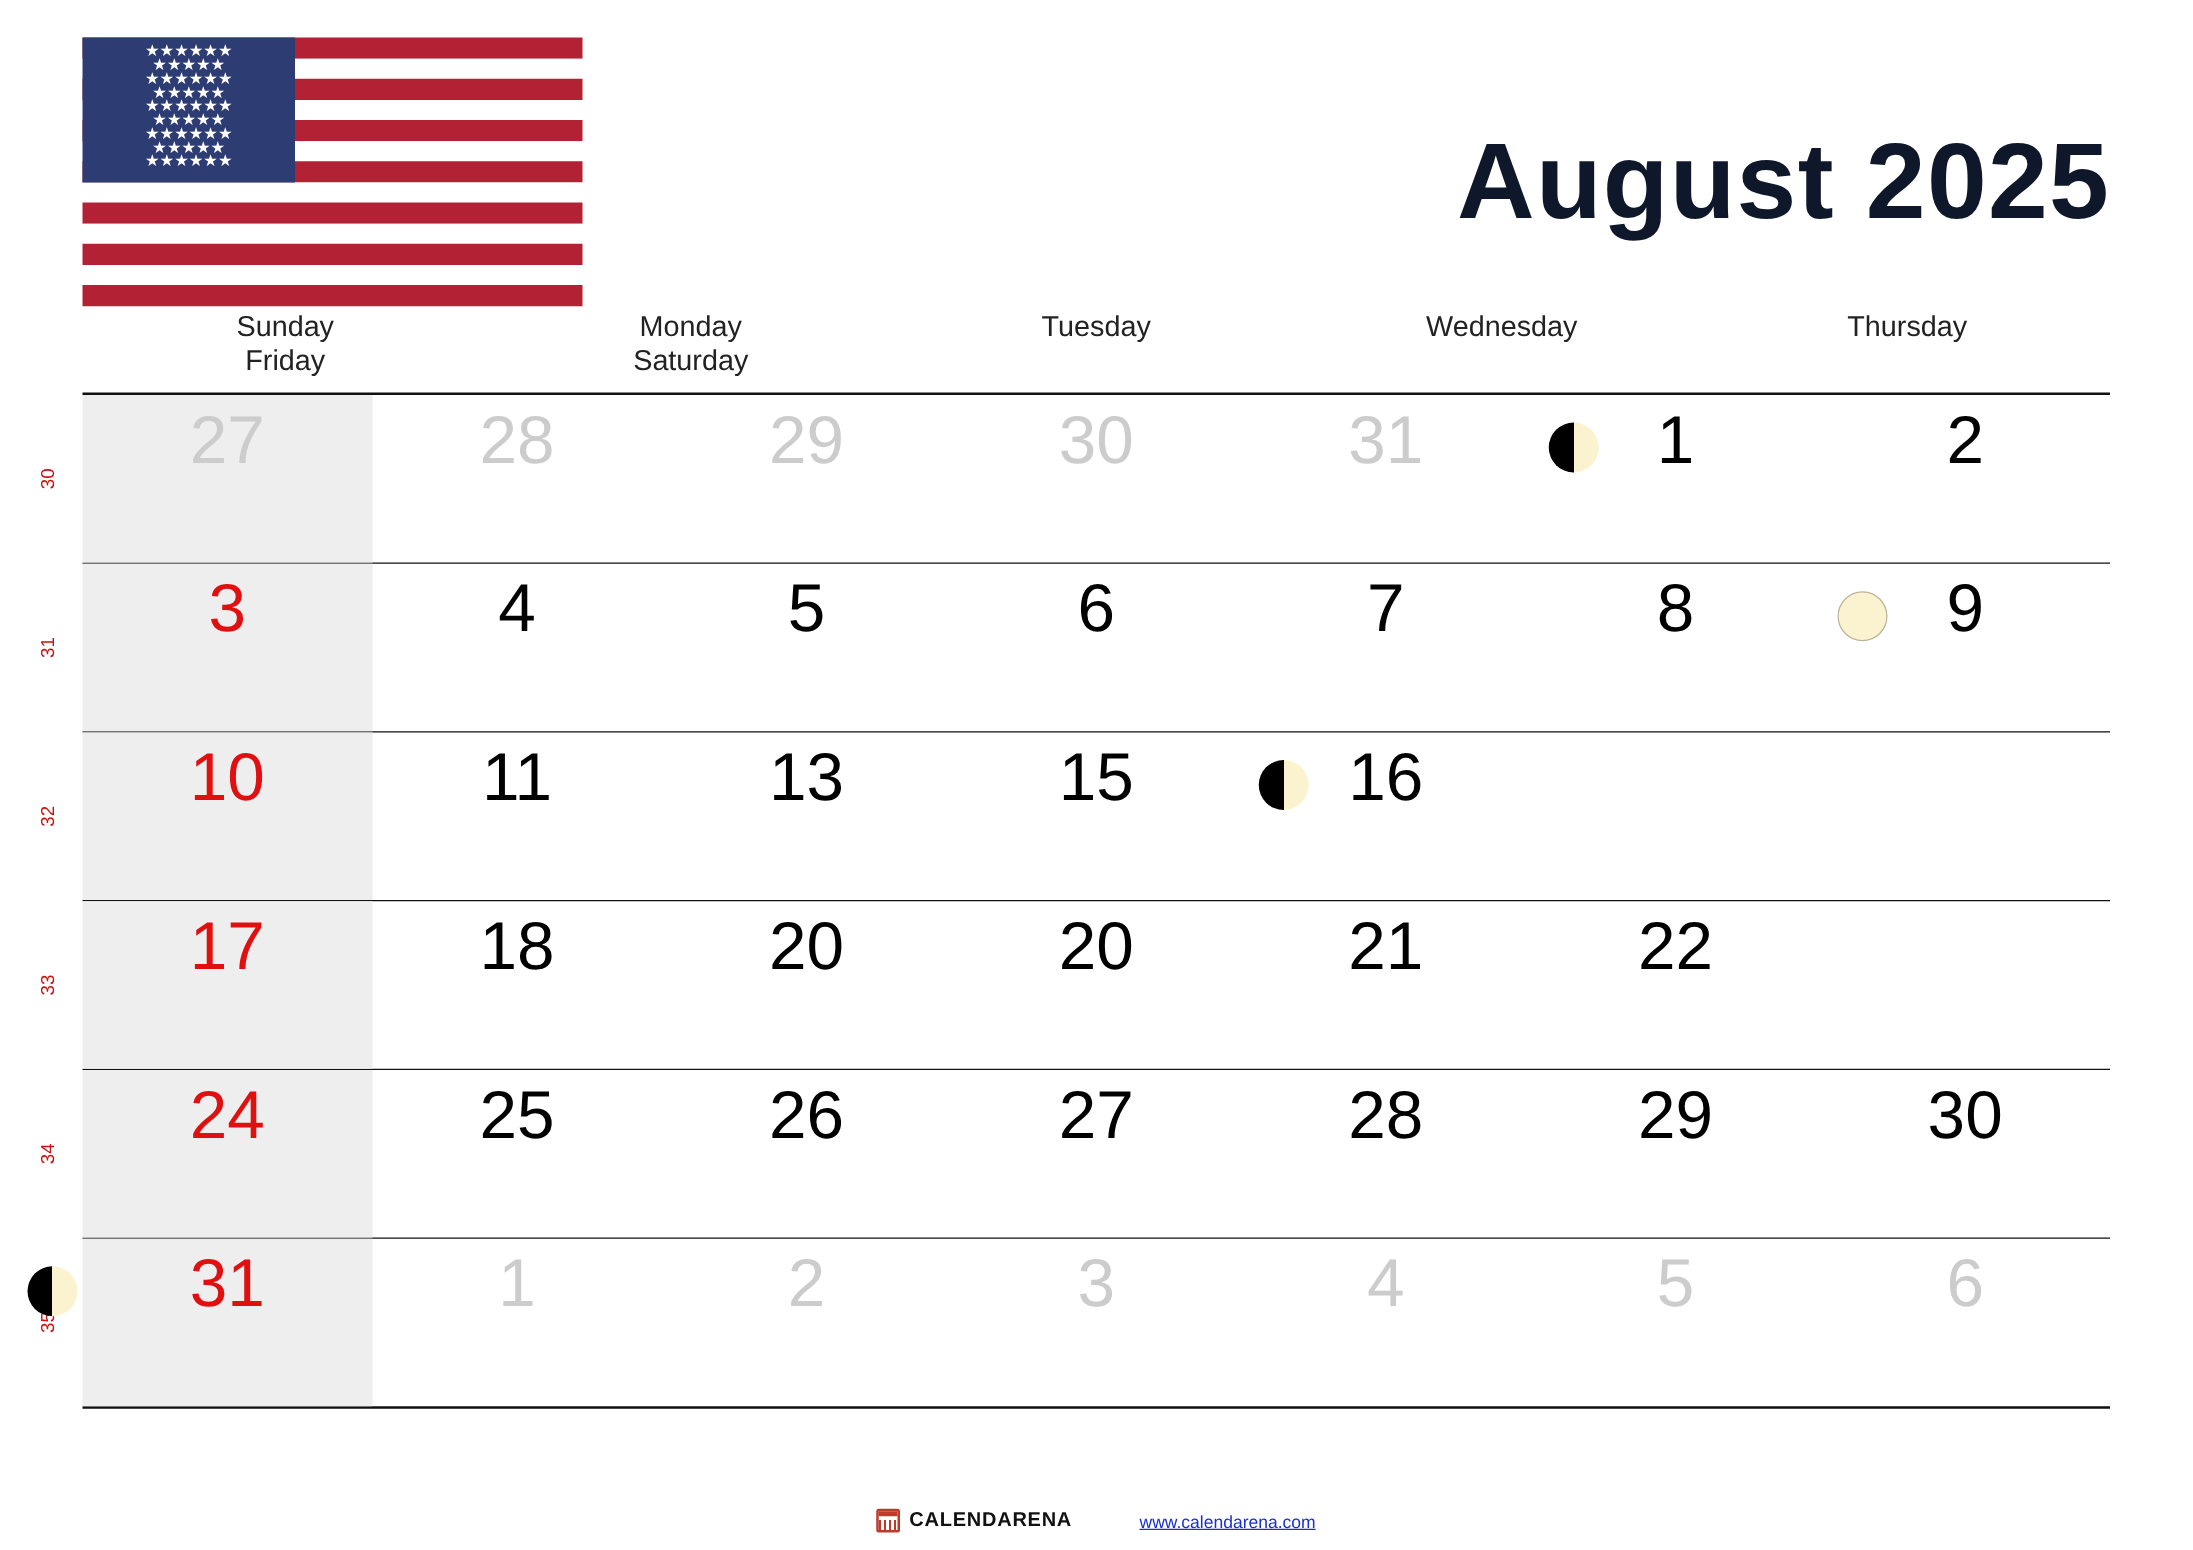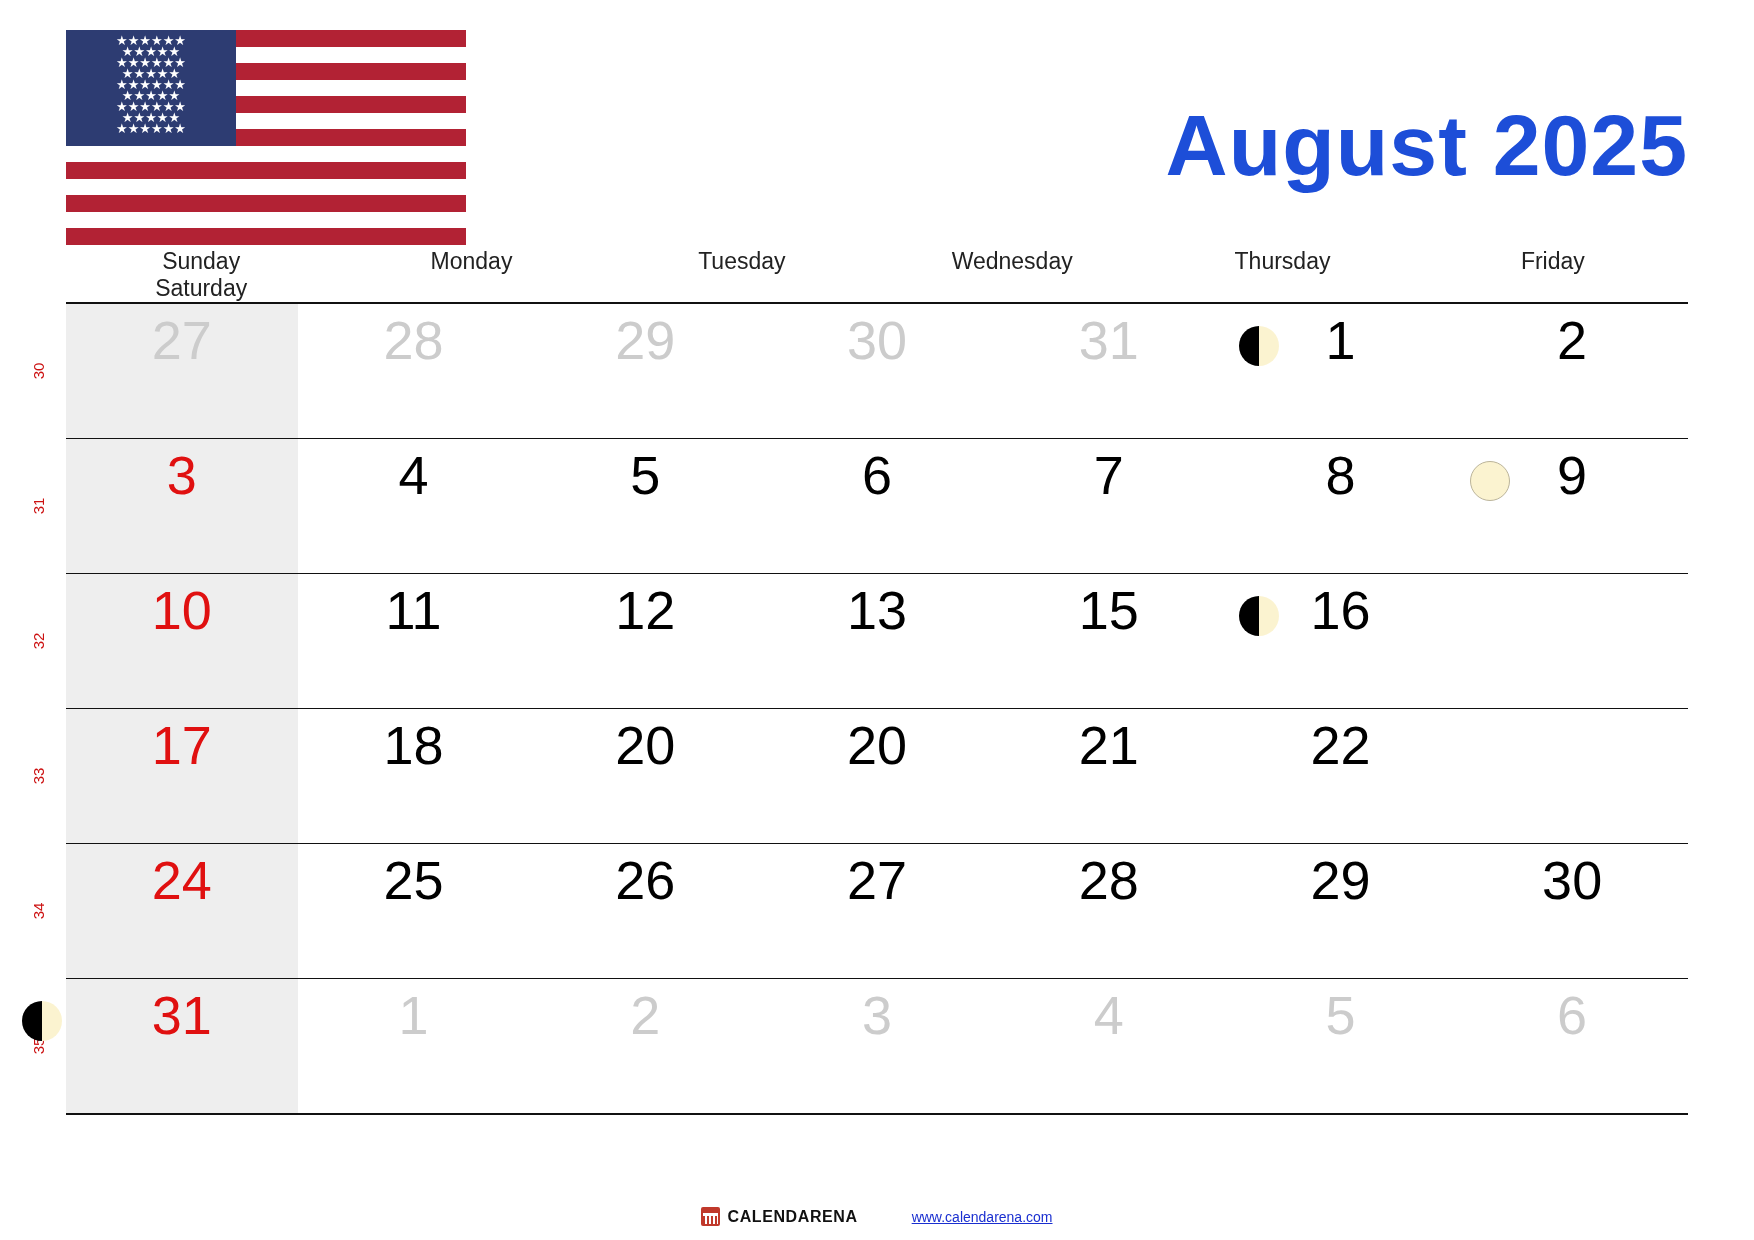--- a/index.html
+++ b/index.html
@@ -56,35 +56,35 @@
     line-height: 1;
   }
   .starrow.offset { padding: 0 8px; box-sizing: border-box; }
   .title {
     position: absolute;
     right: 66px;
     top: 96px;
     font-size: 86px;
     font-weight: bold;
     letter-spacing: 1px;
-    color: #1d4ed8;
+    color: #0f172a;
     text-align: right;
   }
 
   
   .cal-wrap {
     position: relative;
     margin: 0 66px 0 66px;
   }
   .weekhead {
     display: grid;
-    grid-template-columns: repeat(6, 1fr);
+    grid-template-columns: repeat(5, 1fr);
     font-size: 23px;
     color: #222;
-    padding-bottom: 0;
+    padding-bottom: 12px;
   }
   .weekhead div { text-align: center; }
 
   .grid {
     border-top: 2px solid #111;
     border-bottom: 2px solid #111;
   }
   .week {
     display: grid;
     grid-template-columns: repeat(7, 1fr);
@@ -289,23 +289,20 @@
 
     <div class="week">
       <div class="weeknum">32</div>
       <div class="cell sunday">
         <span class="daynum">10</span>
       </div>
       <div class="cell">
         <span class="daynum">11</span>
       </div>
       <div class="cell">
-        <span class="daynum">12</span>
-      </div>
-      <div class="cell">
         <span class="daynum">13</span>
       </div>
       <div class="cell">
         <span class="daynum">15</span>
       </div>
       <div class="cell">
         <span class="moon last moon-left"></span>
         <span class="daynum">16</span>
       </div>
     </div>

